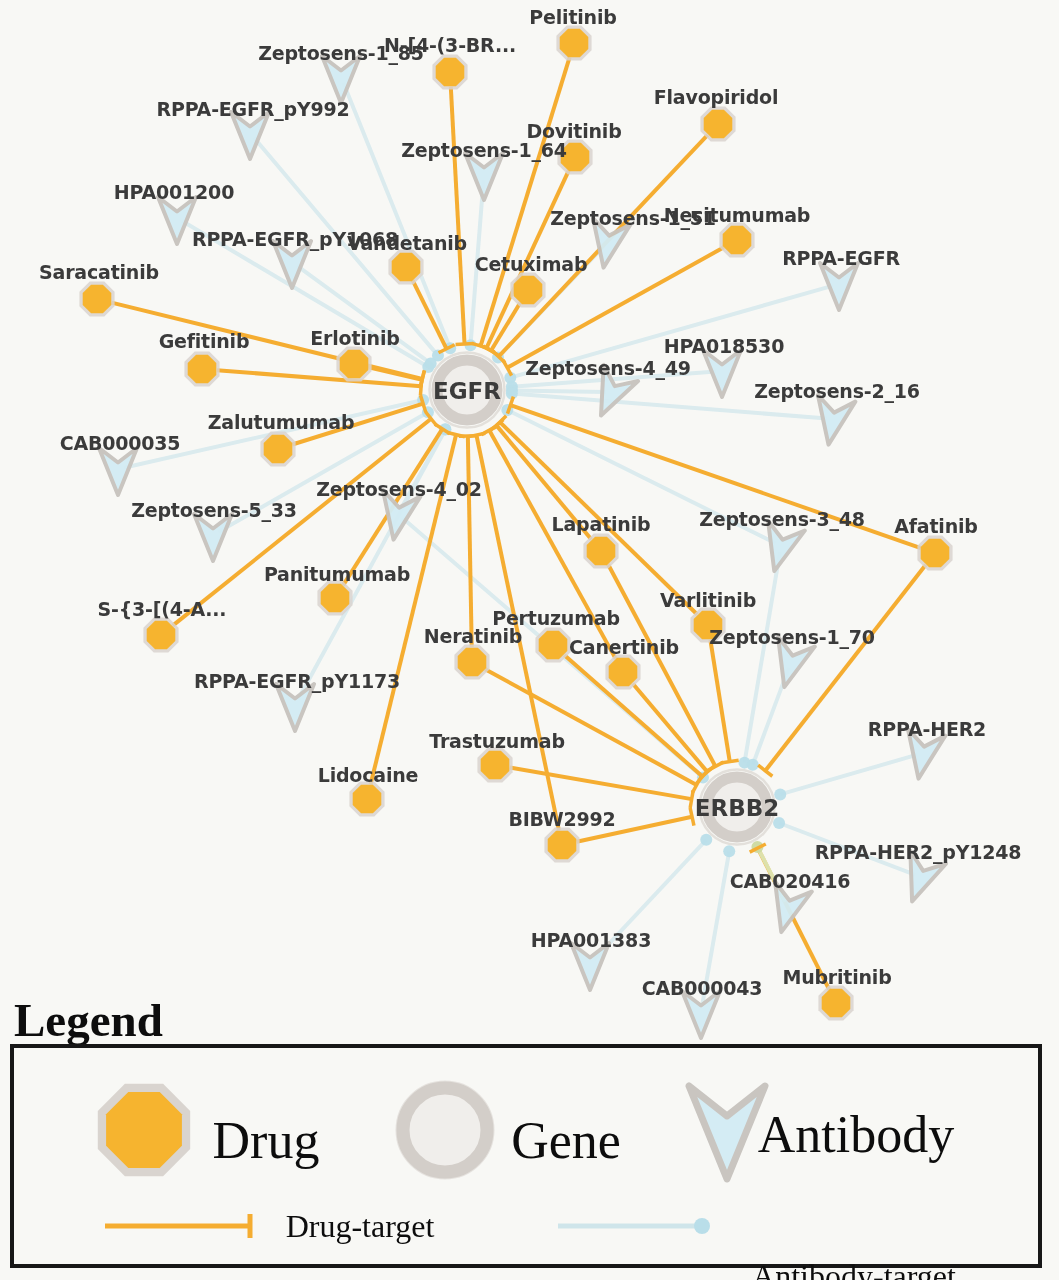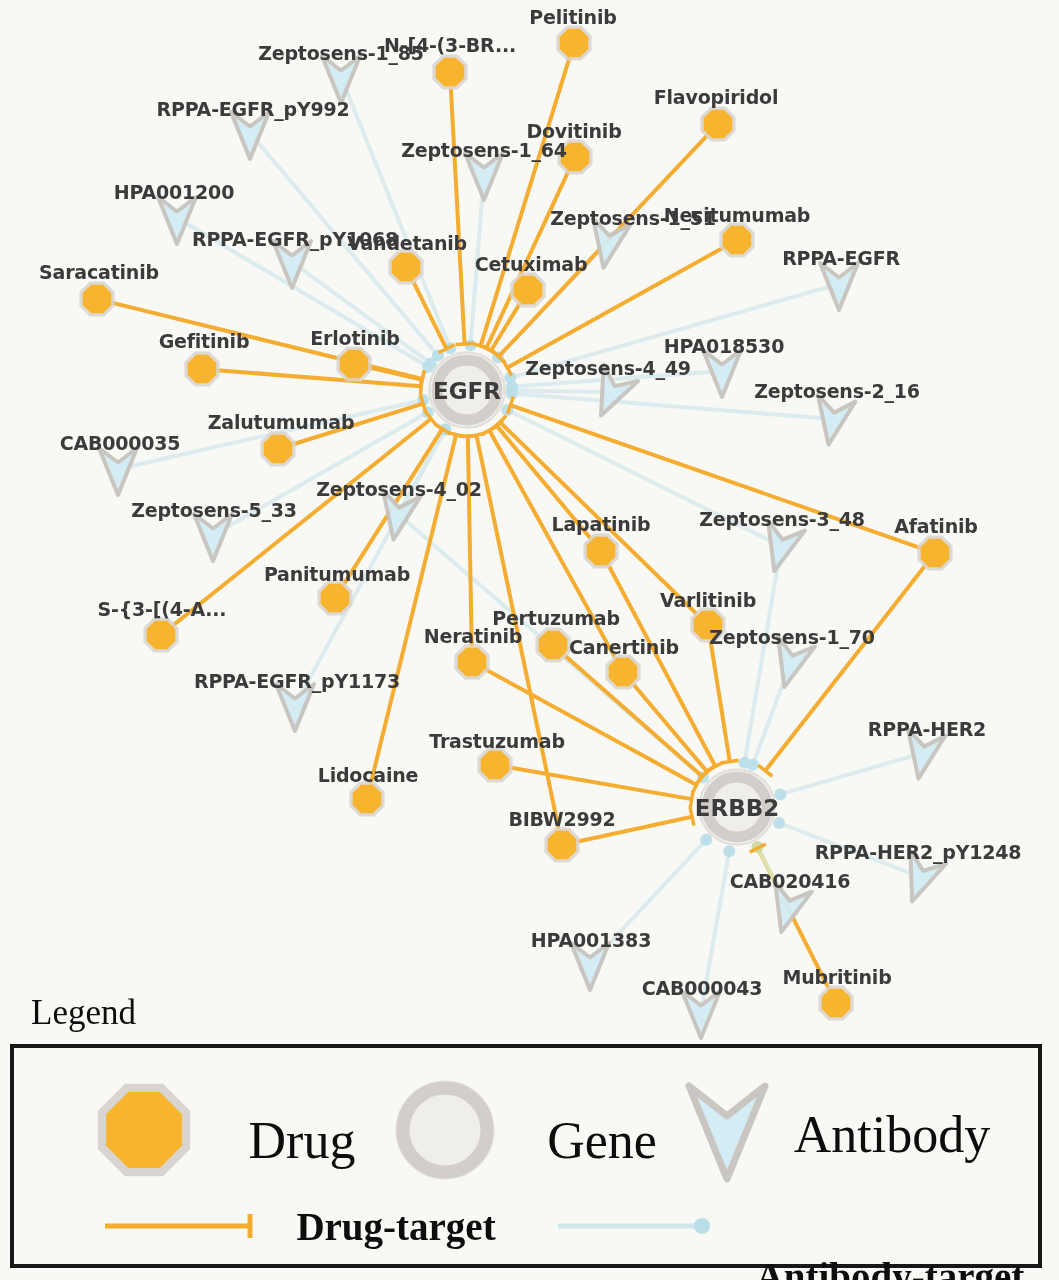--- a/index.html
+++ b/index.html
@@ -3,28 +3,28 @@
 <meta charset="utf-8">
 <style>
   html,body{margin:0;padding:0;background:#e9e9e7;}
   #page{position:relative;width:1059px;height:1280px;background:#f8f8f5;overflow:hidden;
         font-family:"DejaVu Sans",sans-serif;}
   #graph-svg{position:absolute;left:0;top:0;}
   #graph-svg text{text-anchor:middle;dominant-baseline:central;}
   .nlabel{font-weight:bold;font-size:19px;fill:#3b3b3b;letter-spacing:-0.2px;}
   .glabel{font-weight:bold;font-size:23px;fill:#3b3b3b;}
   .legend-title{position:absolute;left:14px;top:993px;
-        font-family:"Liberation Serif",serif;font-weight:normal;font-size:35px;color:#0d0d0d;margin-left:17px;}
+        font-family:"Liberation Serif",serif;font-weight:bold;font-size:47px;color:#0d0d0d;}
   .legend-box{position:absolute;left:10px;top:1044px;width:1024px;height:216px;
         border:4px solid #171717;background:#f8f8f5;}
   #legend-svg{position:absolute;left:0;top:0;pointer-events:none;}
   .lg-label{position:absolute;transform:translate(-50%,-50%);white-space:nowrap;
-        font-family:"Liberation Serif",serif;color:#0d0d0d;margin-left:36px;}
+        font-family:"Liberation Serif",serif;color:#0d0d0d;}
   .lg-node{font-size:52px;}
-  .lg-edge{font-size:39px;font-weight:bold;}
+  .lg-edge{font-size:32px;}
 </style>
 </head>
 <body>
 
 <div id="page">
 
   <svg id="graph-svg" width="1059" height="1280" viewBox="0 0 1059 1280">
       <g>
         <g>
           <line x1="343.2406024926485" y1="82.5659411126904" x2="450.195481305136" y2="348.25544165482205" stroke="#d9eaee" stroke-width="4" opacity="0.92"></line>

